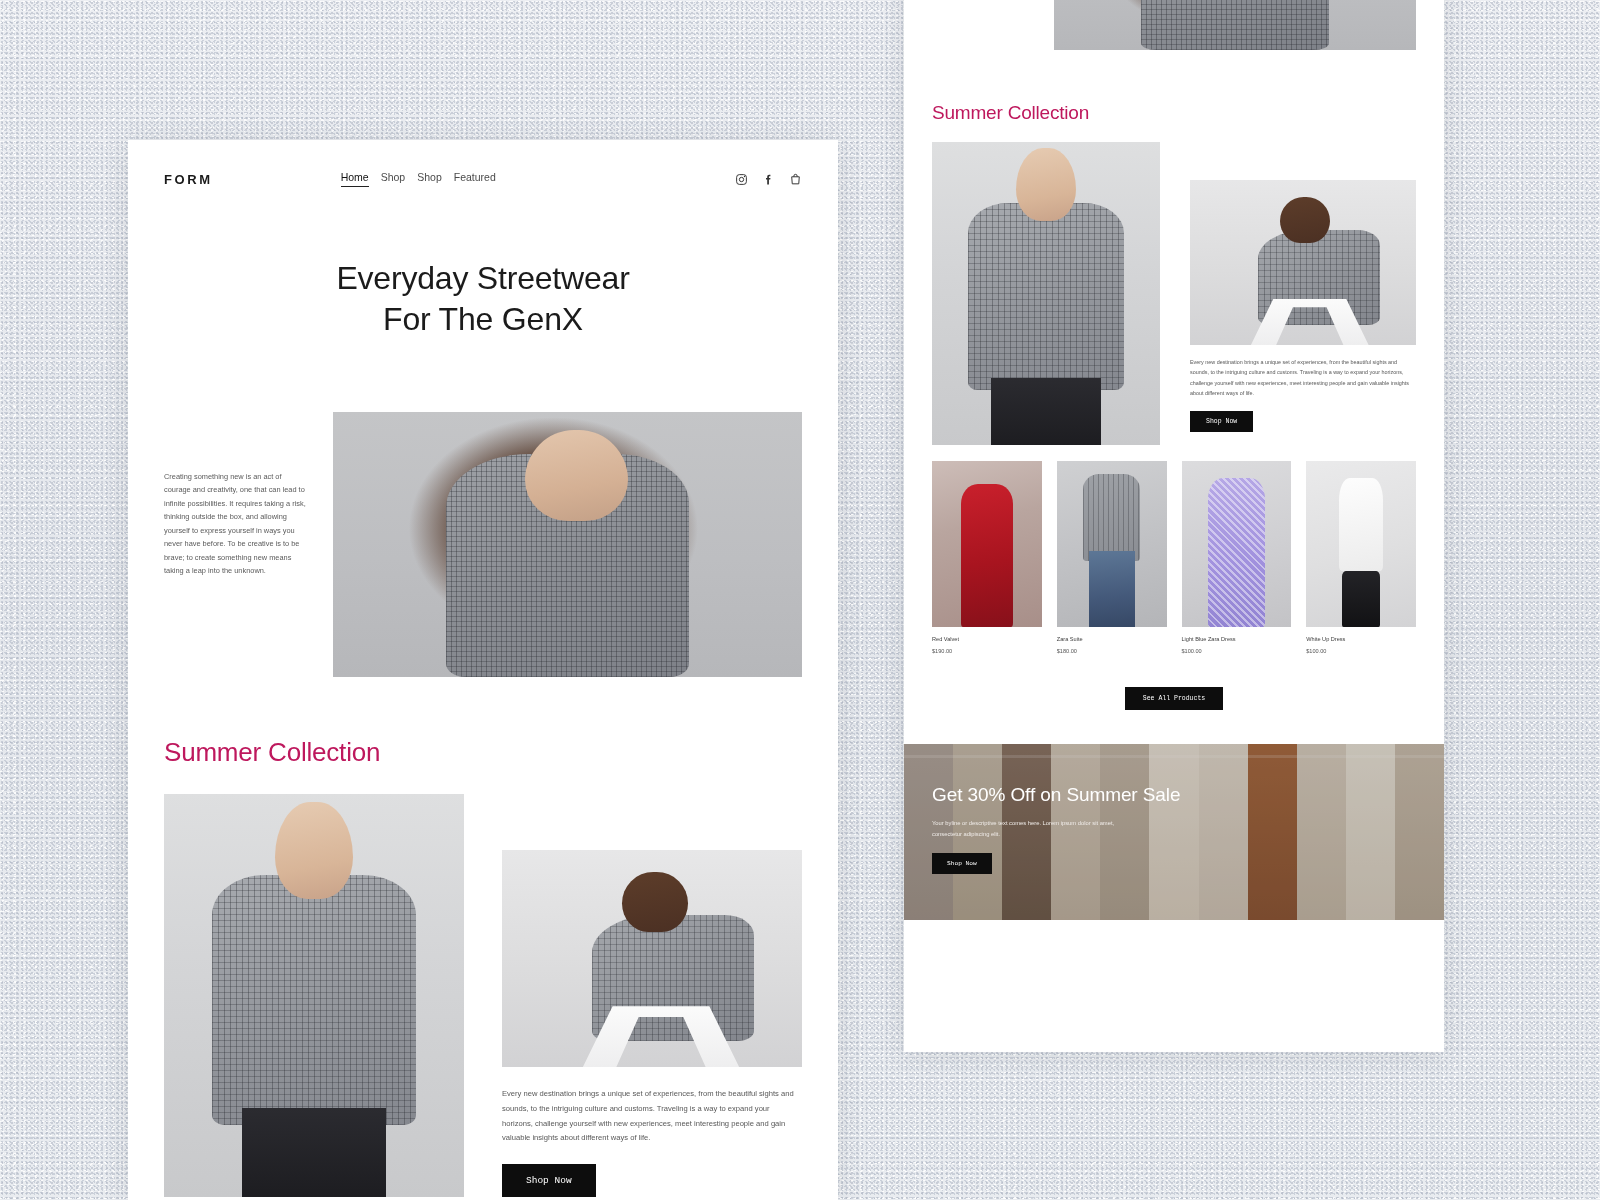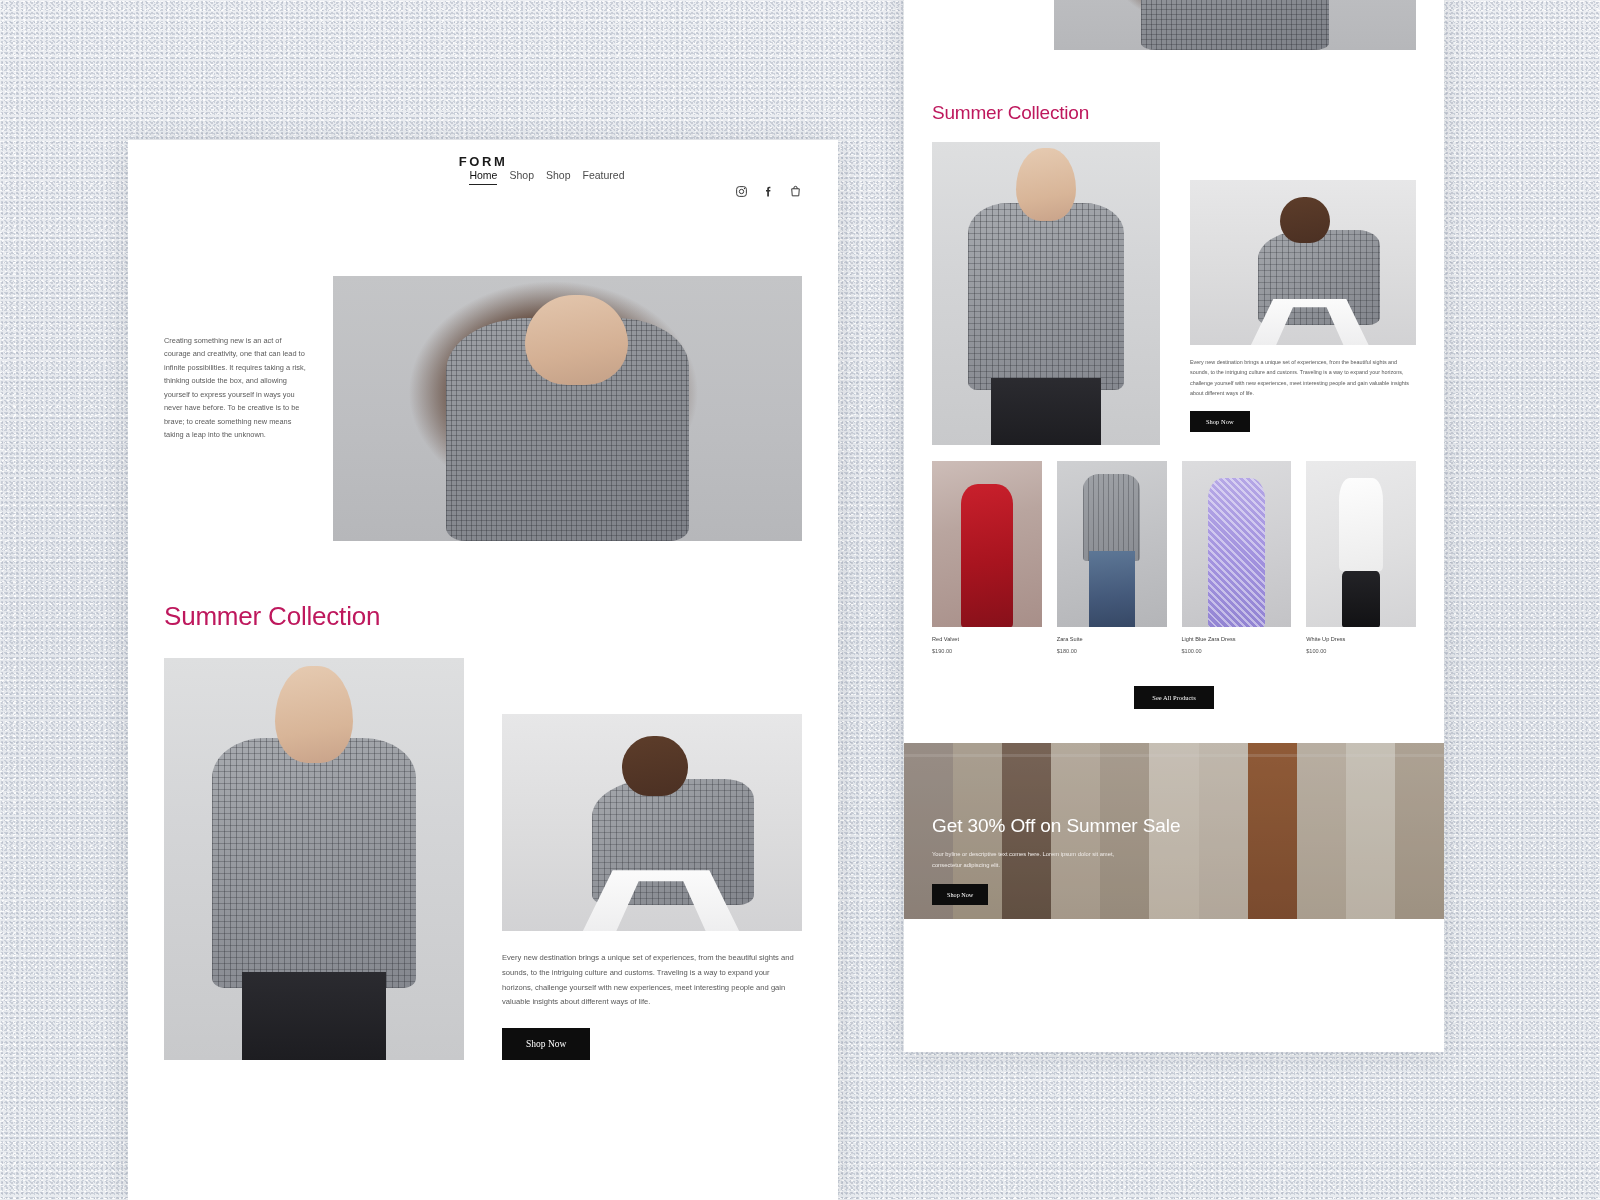--- a/index.html
+++ b/index.html
@@ -40,21 +40,20 @@
   }
   .panel-left  { left: 128px; top: 140px;  width: 710px; height: 1060px; }
   .panel-right { left: 904px; top: -110px; width: 540px; height: 1162px; }
 
   
   .site-header {
     display: flex; align-items: center;
     padding: 0 36px;
     height: 50px;
     margin-top: 14px;
-    flex-direction: column;
   }
   .logo {
     font-size: 13px; font-weight: 700; letter-spacing: 2.6px; color: #1a1a1a;
   }
   .nav { display: flex; gap: 12px; margin-left: 128px; }
   .nav-item {
     font-size: 10.5px; color: #4b4b4b; padding-bottom: 3px;
     border-bottom: 1px solid transparent; cursor: pointer;
   }
   .nav-item.active { color: #111; border-bottom-color: #222; }
@@ -207,21 +206,21 @@
   .collection-main { width: 300px; flex: none; }
   .collection-side { flex: 1; padding-top: 56px; }
   .collection-side .body-copy {
     font-size: 7.6px; line-height: 1.95; color: #585858;
     margin-top: 20px;
   }
 
   .btn {
     display: inline-block; background: #0d0d0d; color: #fff;
     border: none; cursor: pointer;
-    font-family: Liberation Serif, serif;
+    font-family: Liberation Mono, monospace;
   }
   .btn-shop-lg { font-size: 9.5px; padding: 11px 24px; margin-top: 18px; }
 
   
   .rp-pad { padding: 0 28px; }
   .rp-top {
     display: flex; gap: 26px; padding: 0 28px;
   }
   .rp-top-copy {
     width: 96px; flex: none;
@@ -258,21 +257,21 @@
   }
   .promo-rack { position: absolute; inset: 0; display: flex; }
   .promo-rack i {
     flex: 1; display: block; height: 100%;
   }
   .promo-bar {
     position: absolute; left: 0; right: 0; top: 6%; height: 3px;
     background: rgba(255,255,255,0.18);
   }
   .promo-overlay { position: absolute; inset: 0; background: rgba(55,45,40,0.22); }
-  .promo-content { position: relative; padding: 72px 28px 0; }
+  .promo-content { position: relative; padding: 40px 28px 0; }
   .promo h2 {
     font-size: 19px; font-weight: 400; color: #fff; letter-spacing: -0.1px;
   }
   .promo p {
     font-size: 5.8px; line-height: 1.9; color: #f0ece9; margin-top: 12px;
     max-width: 200px;
   }
   .btn-promo { font-size: 6.2px; padding: 7px 15px; margin-top: 13px; }
 </style>
 </head>
@@ -309,20 +308,26 @@
         </span>
         <span class="hicon">
           <svg viewBox="0 0 24 24" fill="none" stroke="currentColor" stroke-width="1.8">
             <path d="M5 7h14l-1 13H6L5 7z"></path>
               <path d="M9 7V5.5a3 3 0 0 1 6 0V7"></path>
           </svg>
         </span>
       </div>
     </header>
 
+    <section class="hero">
+      <h1>
+        <span>Everyday Streetwear</span><br>
+        <span>For The GenX</span>
+      </h1>
+    </section>
 
     <section class="intro">
       <p class="intro-copy">Creating something new is an act of courage and creativity, one that can lead to infinite possibilities. It requires taking a risk, thinking outside the box, and allowing yourself to express yourself in ways you never have before. To be creative is to be brave; to create something new means taking a leap into the unknown.</p>
       <div class="photo ph-portrait-wide intro-img"></div>
     </section>
 
     <section style="padding:60px 36px 26px;">
       <h2 class="section-title">Summer Collection</h2>
     </section>
 

